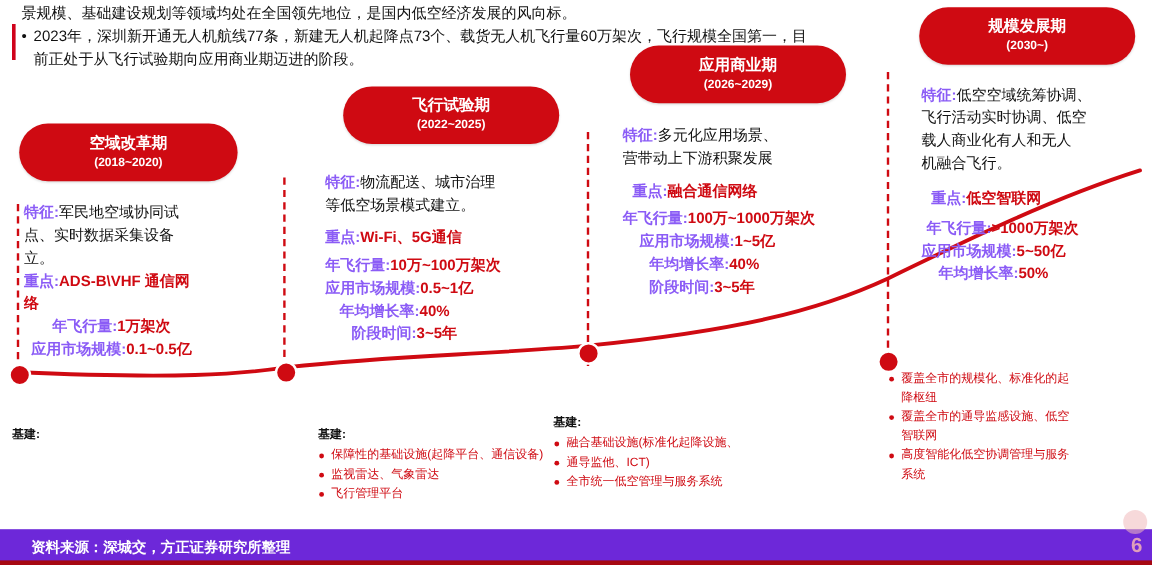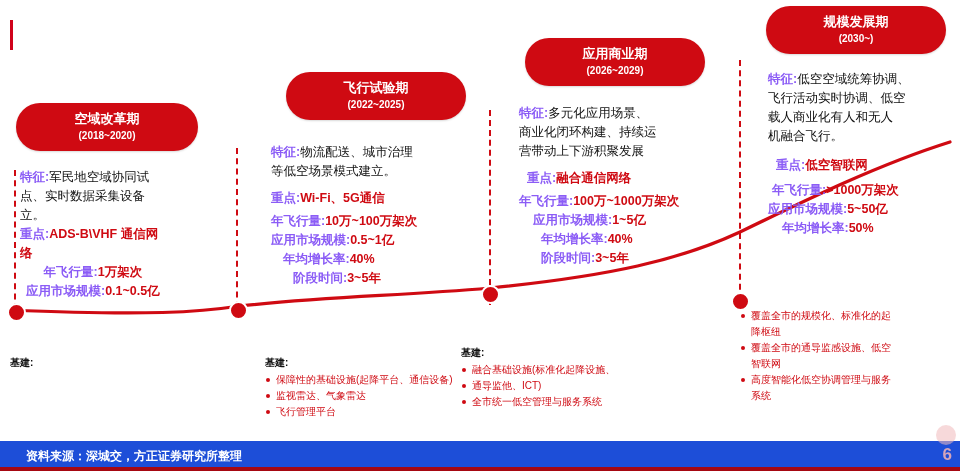--- a/index.html
+++ b/index.html
@@ -77,21 +77,21 @@
   .infra li{position:relative;padding-left:11px;color:#cf0a12;white-space:nowrap;}
   .infra li:before{
     content:"";position:absolute;left:1px;top:6px;width:4px;height:4px;
     background:#cf0a12;border-radius:50%;
   }
   .infra li span{color:#cf0a12;}
 
   
   .footer{
     position:absolute;left:0;bottom:0;width:960px;height:30px;
-    background:#1d4ed8;
+    background:#6d28d9;
     margin-top:20px;
   }
   .footer .txt{
     position:absolute;left:26px;top:7px;color:#fff;font-size:12px;font-weight:bold;
   }
   .footer .pg{
     position:absolute;right:8px;top:4px;color:#f4b3b6;font-size:17px;font-weight:bold;
     opacity:.85;
   }
   .footer .bot{
@@ -101,20 +101,27 @@
     position:absolute;right:4px;bottom:26px;width:20px;height:20px;
     border-radius:50%;background:#f0b9bc;opacity:.55;
   }
 </style>
 </head>
 <body>
 
 <div class="stage" data-name="slide-canvas">
 
   <div class="redbar" data-name="top-note-accent-bar"></div>
+  <div class="topnote" data-name="top-note">
+    <div class="l1" data-name="top-note-line-1">景规模、基础建设规划等领域均处在全国领先地位，是国内低空经济发展的风向标。</div>
+    <div class="l2" data-name="top-note-line-2">
+      <span style="display:inline-block;width:10px;">•</span><span data-name="top-note-line-2-text">2023年，深圳新开通无人机航线77条，新建无人机起降点73个、载货无人机飞行量60万架次，飞行规模全国第一，目</span>
+    </div>
+    <div class="l3" data-name="top-note-line-3" style="padding-left:10px;">前正处于从飞行试验期向应用商业期迈进的阶段。</div>
+  </div>
 
   <svg class="curve" data-name="growth-curve" viewBox="0 0 960 240" preserveAspectRatio="none">
     <path d="M10,190 C150,196 200,192 240,186 C330,176 400,176 490,168 C610,156 680,140 740,112 C810,78 880,44 950,22" fill="none" stroke="#cf0a12" stroke-width="3.2" stroke-linecap="round"></path>
   </svg>
 
   <div class="dash" data-name="connector-phase-2" style="left:236px;top:148px;height:170px;"></div>
   <div class="dash" data-name="connector-phase-3" style="left:489px;top:110px;height:195px;"></div>
   <div class="dash" data-name="connector-phase-4" style="left:739px;top:60px;height:240px;"></div>
   <div class="dash" data-name="connector-phase-1" style="left:14px;top:170px;height:150px;"></div>
 
@@ -168,21 +175,20 @@
     </ul>
   </div>
 
   <div class="pill" data-name="phase-3-pill" style="left:525px;top:38px;width:152px;">
     <div data-name="phase-3-title">应用商业期</div>
     <div class="yr" data-name="phase-3-years">(2026~2029)</div>
   </div>
 
   <div class="detail" data-name="phase-3-details" style="left:519px;top:104px;">
     <div><b data-name="phase-3-label-0">特征:</b><span data-name="phase-3-value-0">多元化应用场景、</span></div>
-    <div><span data-name="phase-3-value-1">商业化闭环构建、持续运</span></div>
     <div><span data-name="phase-3-value-2">营带动上下游积聚发展</span></div>
     <div style="height:8px;"></div>
     <div style="padding-left:8px;"><b data-name="phase-3-label-3">重点:</b><span class="rd" data-name="phase-3-value-3">融合通信网络</span></div>
     <div style="height:4px;"></div>
     <div><b data-name="phase-3-label-4">年飞行量:</b><span class="rd" data-name="phase-3-value-4">100万~1000万架次</span></div>
     <div style="padding-left:14px;"><b data-name="phase-3-label-5">应用市场规模:</b><span class="rd" data-name="phase-3-value-5">1~5亿</span></div>
     <div style="padding-left:22px;"><b data-name="phase-3-label-6">年均增长率:</b><span class="rd" data-name="phase-3-value-6">40%</span></div>
     <div style="padding-left:22px;"><b data-name="phase-3-label-7">阶段时间:</b><span class="rd" data-name="phase-3-value-7">3~5年</span></div>
   </div>
 

